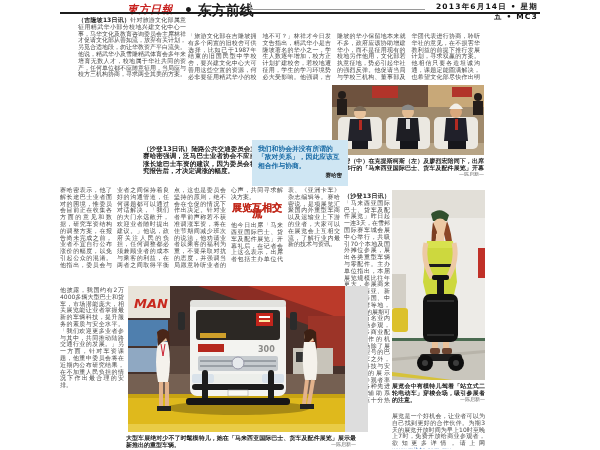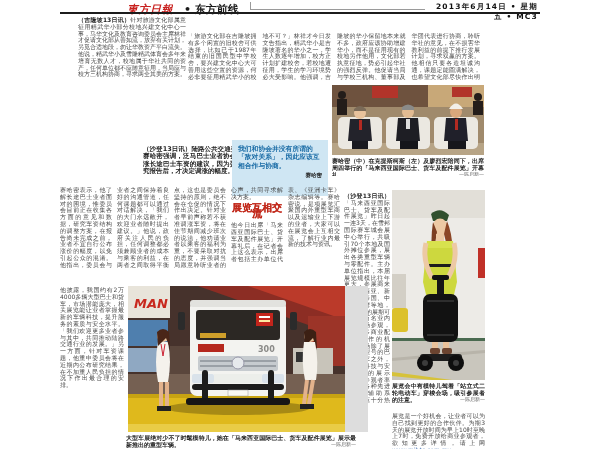--- a/index.html
+++ b/index.html
@@ -2,21 +2,21 @@
 <html><head>
 <meta charset="utf-8">
 <style>
   html,body{margin:0;padding:0;background:#ffffff;}
   .page{position:relative;width:600px;height:450px;background:#fff;overflow:hidden;
         font-family:"DejaVu Sans",sans-serif;color:#3b3b3b;}
   .abs{position:absolute;overflow:hidden;}
   .just{text-align:justify;}
   
   .masthead{font-size:11px;font-weight:bold;font-style:italic;color:#c8201e;letter-spacing:.5px;}
-  .section{font-size:11px;font-weight:bold;color:#1a1a1a;}
+  .section{font-size:14px;font-weight:bold;color:#1a1a1a;}
   .dateline{font-size:7.5px;font-weight:bold;color:#111;letter-spacing:1.2px;text-align:right;}
   .rule-long{background:#9a9a9a;height:1px;}
   .rule-tick{background:#9a9a9a;width:1px;height:8px;}
   .rule-full{background:#1c1c1c;height:2px;}
   
   .hl-1{font-size:15px;font-weight:800;color:#111;text-align:center;letter-spacing:1px;
         text-shadow:.4px 0 #111;}
   .hl-big{font-size:27px;line-height:29px;font-weight:900;color:#050505;text-align:center;
         letter-spacing:0;text-shadow:.8px 0 #050505;}
   .hl-3{font-size:13px;font-weight:800;color:#111;text-align:center;letter-spacing:.5px;
@@ -132,21 +132,21 @@
       <circle cx="64" cy="173" r="8" fill="#0e0e0e"></circle>
       <circle cx="33" cy="173" r="3" fill="#3c3c3c"></circle>
       <circle cx="64" cy="173" r="3" fill="#3c3c3c"></circle>
     </svg>
   </div>
   <div class="abs cap just" style="left:392px;top:382px;width:93px;height:30px;"><span>展览会中有模特儿驾着「站立式二轮电动车」穿梭会场，吸引参展者的注意。</span><span class="credit">—陈启新—</span></div>
   <div class="abs tiny just" style="left:392px;top:413px;width:93px;height:36px;"><span>展览是一个好机会，让业者可以为自己找到更好的合作伙伴。为期3天的展览开放时间为早上10时至晚上7时，免费开放给商业参观者，欲知更多详情，请上网</span><span class="url">www.mibtc.com.my。</span></div>
 
   <div class="abs lead just" style="left:96px;top:146px;width:140px;height:38px;margin-left:47px;"><span>（沙登13日讯）</span><span>陆路公共交通委员会主席丹斯里赛哈密强调，泛马巴士业者协会不应自行提出调涨长途巴士车资的建议，因为委员会将在完成研究报告后，才决定调涨的幅度。</span></div>
 
-  <div class="abs quote-box" style="left:232px;top:140px;width:96px;height:56px;">
+  <div class="abs quote-box" style="left:252px;top:140px;width:96px;height:46px;">
     <div class="quote-text">我们和协会并没有所谓的「敌对关系」，因此应该互相合作与协商。</div>
     <span class="quote-attr">赛哈密</span>
   </div>
 
   <div class="abs tiny just cols5" style="left:60px;top:187px;width:280px;height:97px;"><span>赛哈密表示，他了解长途巴士业者面对的困境，惟委员会目前正在收集各方面的意见和数据，研究车资结构的调整方案，在报告尚未完成之前，业者不宜自行公布涨价的幅度，以免引起公众的混淆。他指出，委员会与业者之间保持着良好的沟通管道，任何课题都可以通过对话解决，「我们的大门永远敞开，欢迎业者随时提出建议。」他说，政府关注人民的负担，任何调整都必须兼顾业者的成本与乘客的利益，在两者之间取得平衡点，这也是委员会坚持的原则，绝不会在仓促的情况下作出决定。针对业者早前声称若不获准调涨车资，将在佳节期间减少班次的说法，他劝请业者以乘客的福利为重，不要采取对抗的态度，并强调当局愿意聆听业者的心声，共同寻求解决方案。</span><span class="subhead">展览互相交流</span><span>他今日出席「马来西亚国际巴士、货车及配件展览」开幕礼后，在记者会上这么表示，出席者包括主办单位代表、《亚洲卡车》杂志编辑等。赛哈密说，是项展览汇聚国内外重型车商以及运输业上下游的业者，大家可以在展览会上互相交流，了解行业内最新的技术与资讯。</span></div>
 
   <div class="abs tiny just" style="left:60px;top:287px;width:64px;height:144px;">他披露，我国约有2万4000多辆大型巴士和货车，市场潜能庞大，相关展览能让业者掌握最新的车辆科技，提升服务的素质与安全水平。「我们欢迎更多业者参与其中，共同推动陆路交通行业的发展。」另一方面，针对车资课题，他重申委员会将在近期内公布研究结果，在不加重人民负担的情况下作出最合理的安排。</div>
 
   <div class="abs photo" style="left:128px;top:286px;width:240px;height:146px;">
     <svg viewBox="0 0 217 146" width="217" height="146">

